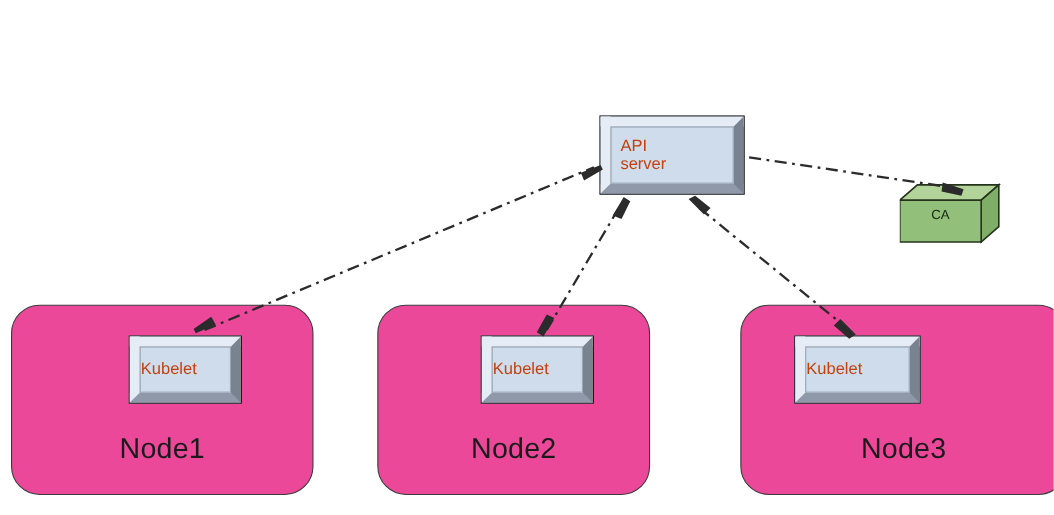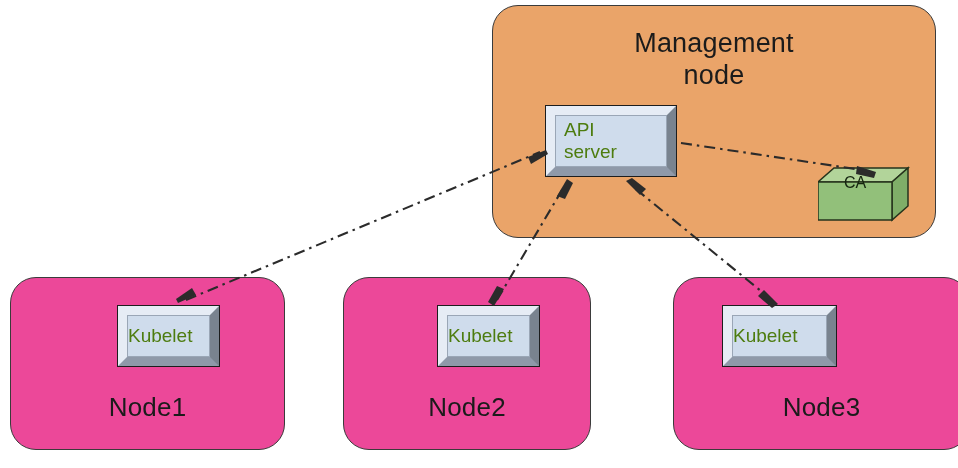--- a/index.html
+++ b/index.html
@@ -68,45 +68,45 @@
     position: absolute;
     inset: 0;
     background: #cfdcec;
     border: 1px solid #9aa6b6;
     box-sizing: border-box;
     display: flex;
     align-items: center;
     justify-content: flex-start;
   }
   .bevel-label {
-    color: #4d7c0f;
-    font-size: 19px;
+    color: #c2410c;
+    font-size: 15px;
     line-height: 1.15;
     white-space: pre-line;
     padding-left: 8px;
   }
   .bevel-label-center {
     width: 100%;
     text-align: left;
     padding-left: 0;
   }
 
   
   .cuboid {
     position: absolute;
   }
   .cuboid svg { display: block; }
   .cuboid-label {
     position: absolute;
     left: 0;
-    top: 8px;
+    top: 22px;
     width: 74px;
     text-align: center;
     color: #14240f;
-    font-size: 16px;
+    font-size: 12px;
   }
 
   
   #connectors {
     position: absolute;
     left: 0;
     top: 0;
     width: 958px;
     height: 468px;
     pointer-events: none;
@@ -121,24 +121,20 @@
   .arrow-head {
     fill: #2b2b2b;
     stroke: none;
   }
 </style>
 </head>
 <body>
 
 <div id="diagram-root">
 
-  <div class="zone zone-mgmt" style="left:492px; top:5px; width:444px; height:233px;">
-    <div class="zone-title" style="top:22px;">Management
-node</div>
-  </div>
 
   <div class="bevel-box" style="left:545px; top:105px; width:132px; height:72px;">
     <div class="bevel-face">
       <div class="bevel-inner">
         <span class="bevel-label">API
 server</span>
       </div>
     </div>
   </div>
 

